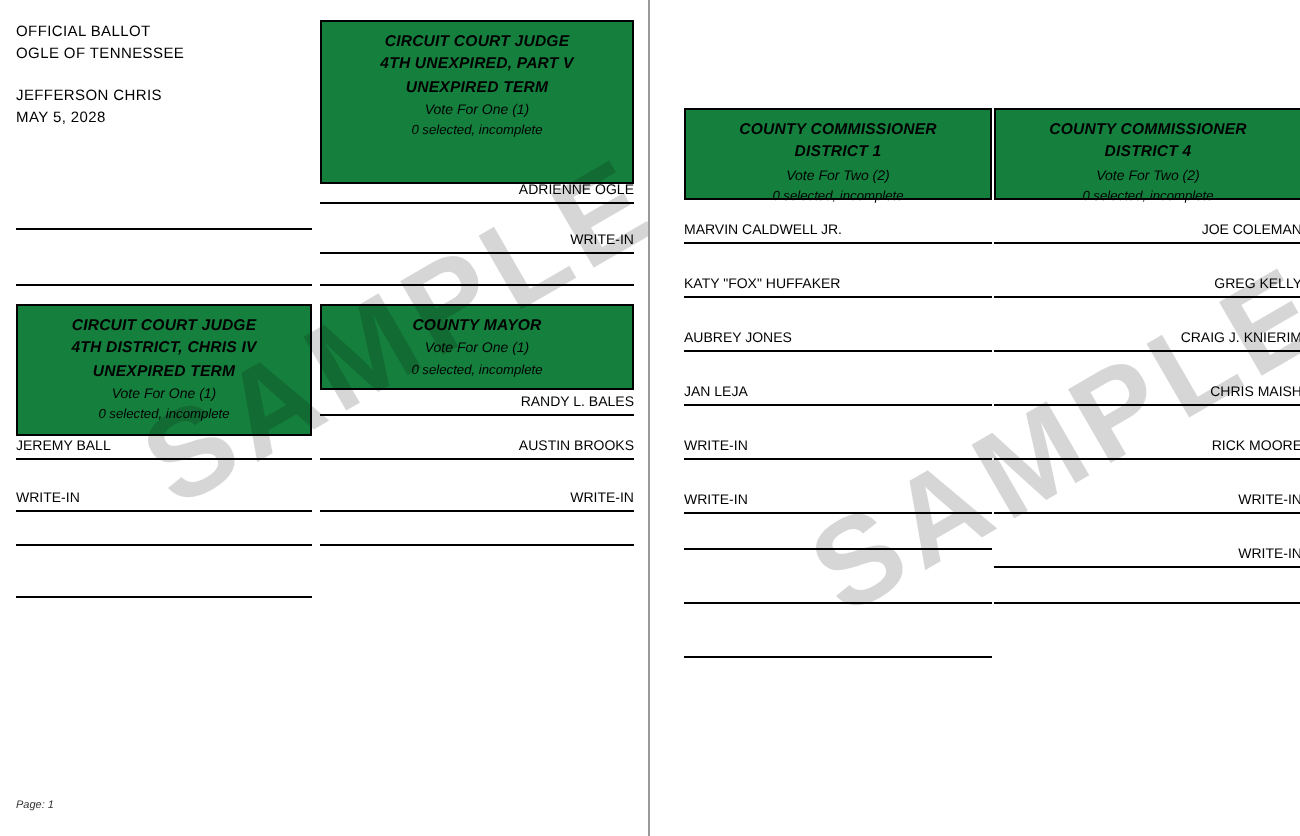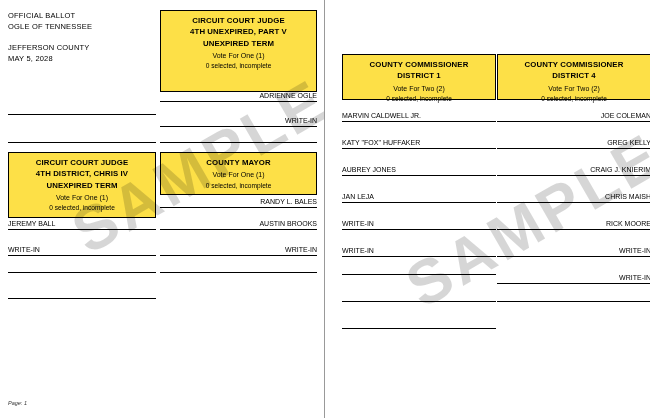--- a/index.html
+++ b/index.html
@@ -57,24 +57,25 @@
     line-height: 1.5;
     letter-spacing: 0.2px;
   }
   .hdr div { white-space: nowrap; }
   .hdr .gap { height: 9px; }
 
   
   .contest {
     position: absolute;
     border: 1px solid #000;
-    background: #fde047;
+    background: #15803d;
     box-sizing: border-box;
     text-align: center;
     padding-top: 4px;
+    font-style: italic;
   }
   .contest .title {
     font-size: 7.8px;
     font-weight: bold;
     line-height: 1.45;
     letter-spacing: 0.1px;
   }
   .contest .sub {
     font-size: 7px;
     line-height: 1.5;
@@ -135,21 +136,21 @@
 
 <div class="ballot">
 
   <div class="page page-left">
     <div class="inner">
 
       <div class="hdr">
         <div>OFFICIAL BALLOT</div>
         <div>OGLE OF TENNESSEE</div>
         <div class="gap"></div>
-        <div>JEFFERSON COUNTY</div>
+        <div>JEFFERSON CHRIS</div>
         <div>MAY 5, 2028</div>
         <div class="gap"></div>
       </div>
 
       <div class="contest" style="left:152px; top:4px; width:157px; height:82px;">
         <div class="title">CIRCUIT COURT JUDGE</div>
         <div class="title">4TH UNEXPIRED, PART V</div>
         <div class="title">UNEXPIRED TERM</div>
         <div class="sub">Vote For One (1)</div>
         <div class="stat">0 selected, incomplete</div>

